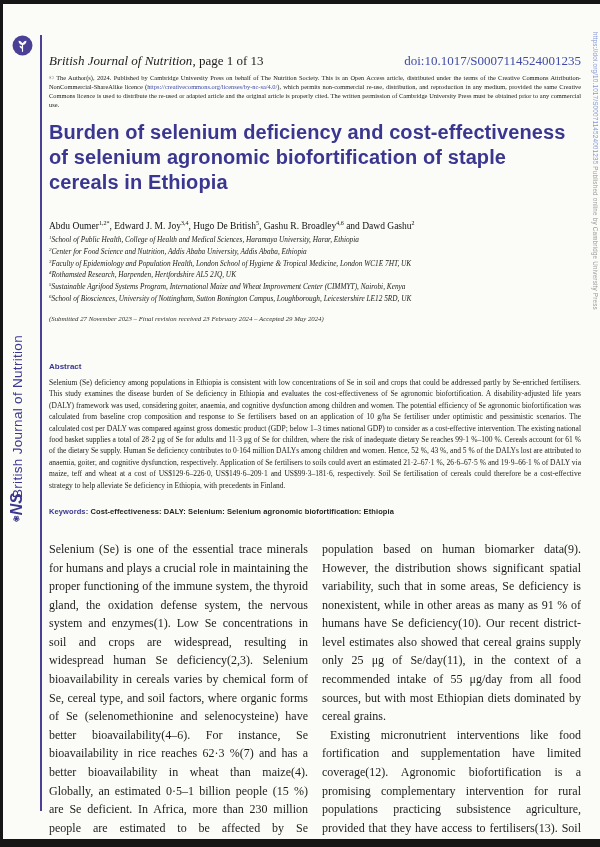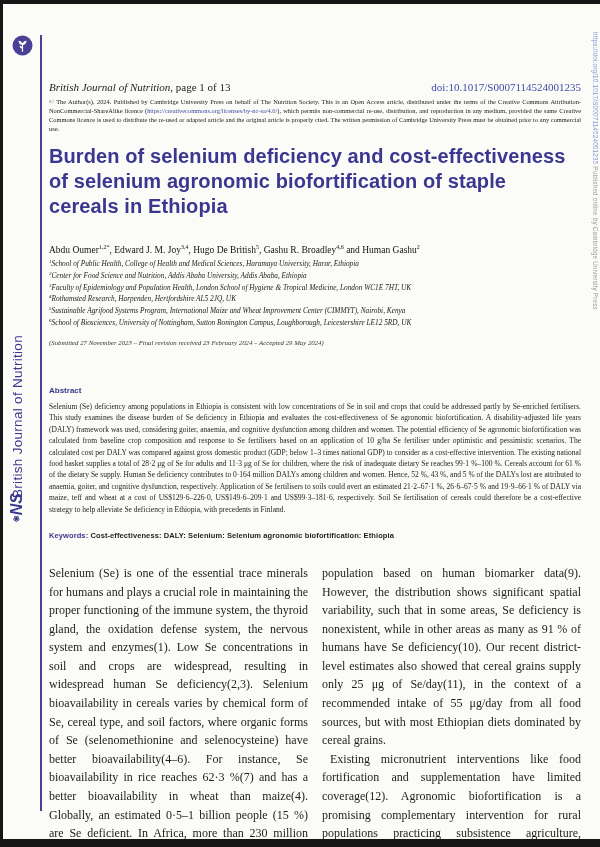--- a/index.html
+++ b/index.html
@@ -35,22 +35,22 @@
     position:absolute; right:1px; top:28px;
     writing-mode:vertical-rl;
     font-family:"Liberation Sans", sans-serif;
     font-size:6.3px; letter-spacing:.2px; white-space:nowrap;
   }
   .vnote .vurl { color:#8296d8; text-decoration:none; }
   .vnote .vpub { color:#9a9a9a; }
   
   .content { position:absolute; left:46px; top:0; width:532px; color:#1d1d1d; }
   .headerline {
-    margin-top:77px; display:flex; justify-content:space-between; align-items:baseline;
-    font-size:11px;
+    margin-top:49px; display:flex; justify-content:space-between; align-items:baseline;
+    font-size:13px;
   }
   .jname { font-style:italic; }
   .doi { color:#3f4ba6; text-decoration:none; }
   .copyright {
     margin-top:4px; font-size:6.4px; line-height:1.43; text-align:justify; color:#222;
   }
   .cc-url { color:#3f4ba6; text-decoration:none; }
   .title {
     margin-top:10px; font-family:"Liberation Sans", sans-serif;
     font-size:20px; font-weight:bold; color:#3b3790; line-height:1.27;
@@ -111,21 +111,21 @@
       <div class="headerline">
         <div><span class="jname">British Journal of Nutrition</span><span>, page 1 of 13</span></div>
         <a class="doi" href="#">doi:10.1017/S0007114524001235</a>
       </div>
 
       <div class="copyright"><span>© The Author(s), 2024. Published by Cambridge University Press on behalf of The Nutrition Society. This is an Open Access article, distributed under the terms of the Creative Commons Attribution-NonCommercial-ShareAlike licence (</span><a class="cc-url" href="#">https://creativecommons.org/licenses/by-nc-sa/4.0/</a><span>), which permits non-commercial re-use, distribution, and reproduction in any medium, provided the same Creative Commons licence is used to distribute the re-used or adapted article and the original article is properly cited. The written permission of Cambridge University Press must be obtained prior to any commercial use.</span></div>
 
       <h1 class="title">Burden of selenium deficiency and cost-effectiveness of selenium agronomic biofortification of staple cereals in Ethiopia</h1>
 
       <div class="authors">
-        <span><span>Abdu Oumer</span><sup>1,2*</sup><span>, </span></span><span><span>Edward J. M. Joy</span><sup>3,4</sup><span>, </span></span><span><span>Hugo De British</span><sup>5</sup><span>, </span></span><span><span>Gashu R. Broadley</span><sup>4,6</sup><span> and </span></span><span><span>Human Gashu</span><sup>2</sup><span></span></span>
+        <span><span>Abdu Oumer</span><sup>1,2*</sup><span>, </span></span><span><span>Edward J. M. Joy</span><sup>3,4</sup><span>, </span></span><span><span>Hugo De British</span><sup>5</sup><span>, </span></span><span><span>Gashu R. Broadley</span><sup>4,6</sup><span> and </span></span><span><span>Dawd Gashu</span><sup>2</sup><span></span></span>
       </div>
 
       <div class="affils">
         <div><sup>1</sup><span>School of Public Health, College of Health and Medical Sciences, Haramaya University, Harar, Ethiopia</span></div>
         <div><sup>2</sup><span>Center for Food Science and Nutrition, Addis Ababa University, Addis Ababa, Ethiopia</span></div>
         <div><sup>3</sup><span>Faculty of Epidemiology and Population Health, London School of Hygiene &amp; Tropical Medicine, London WC1E 7HT, UK</span></div>
         <div><sup>4</sup><span>Rothamsted Research, Harpenden, Hertfordshire AL5 2JQ, UK</span></div>
         <div><sup>5</sup><span>Sustainable Agrifood Systems Program, International Maize and Wheat Improvement Center (CIMMYT), Nairobi, Kenya</span></div>
         <div><sup>6</sup><span>School of Biosciences, University of Nottingham, Sutton Bonington Campus, Loughborough, Leicestershire LE12 5RD, UK</span></div>
       </div>

